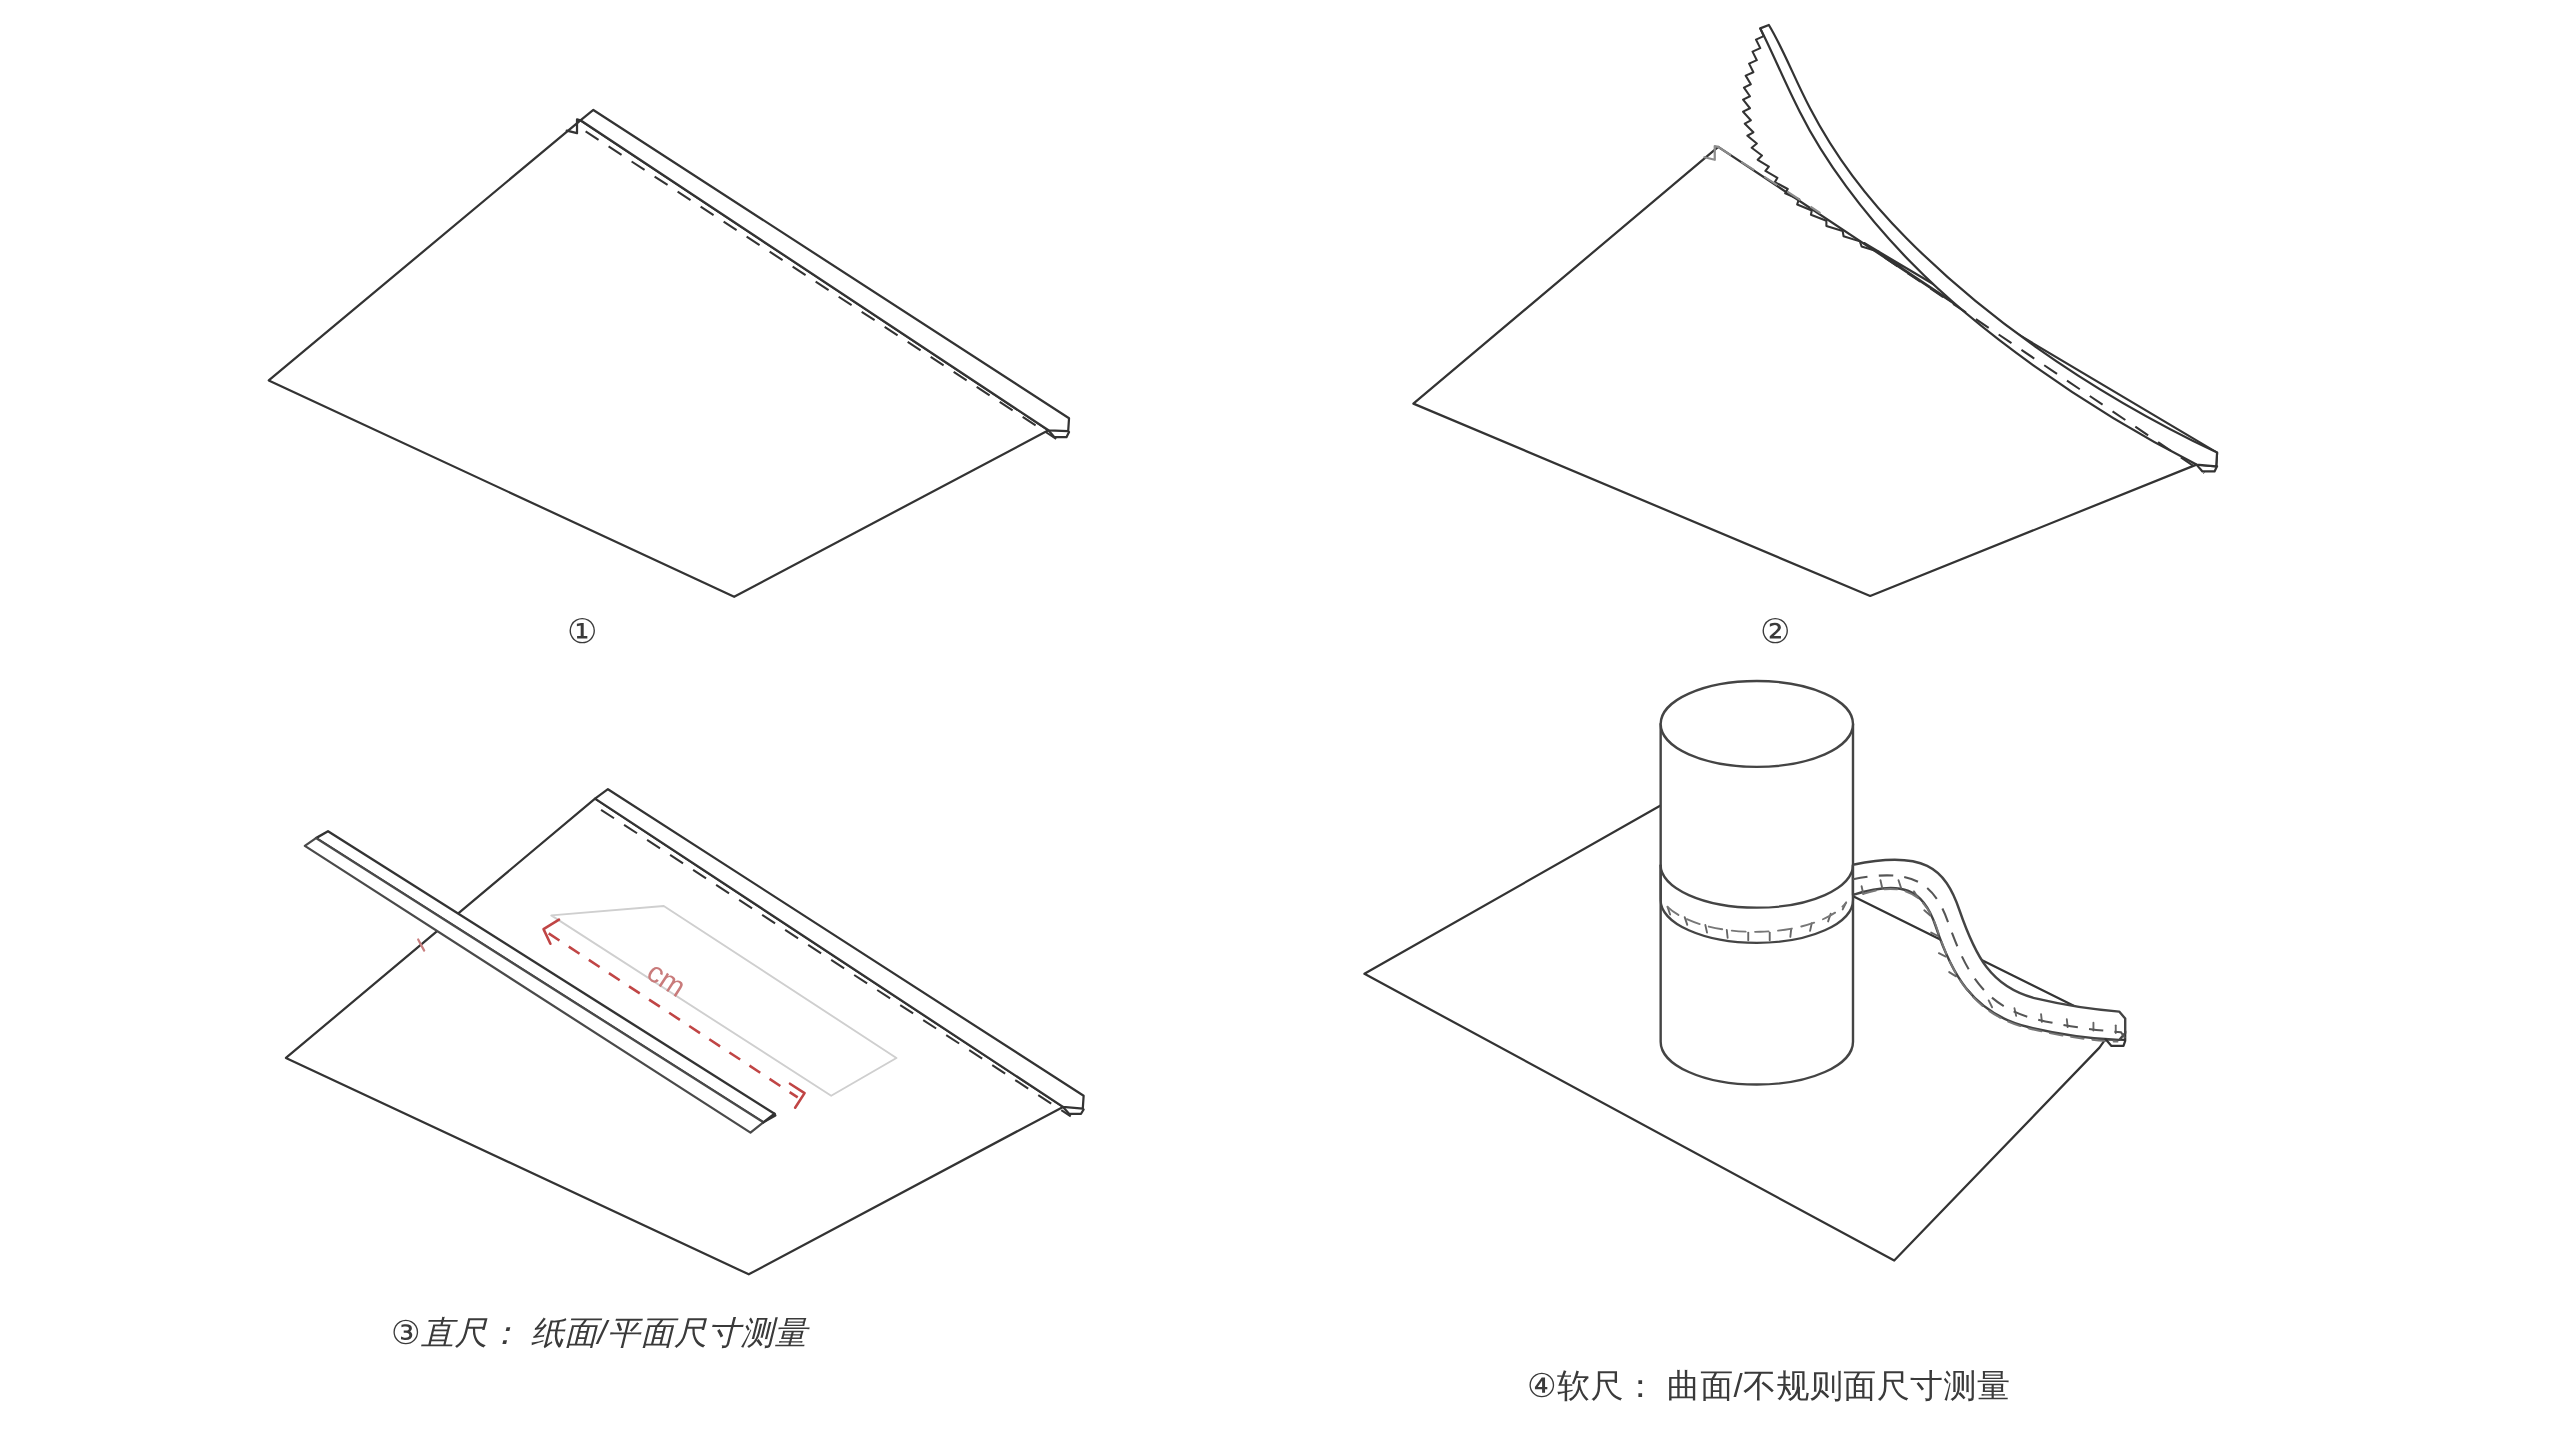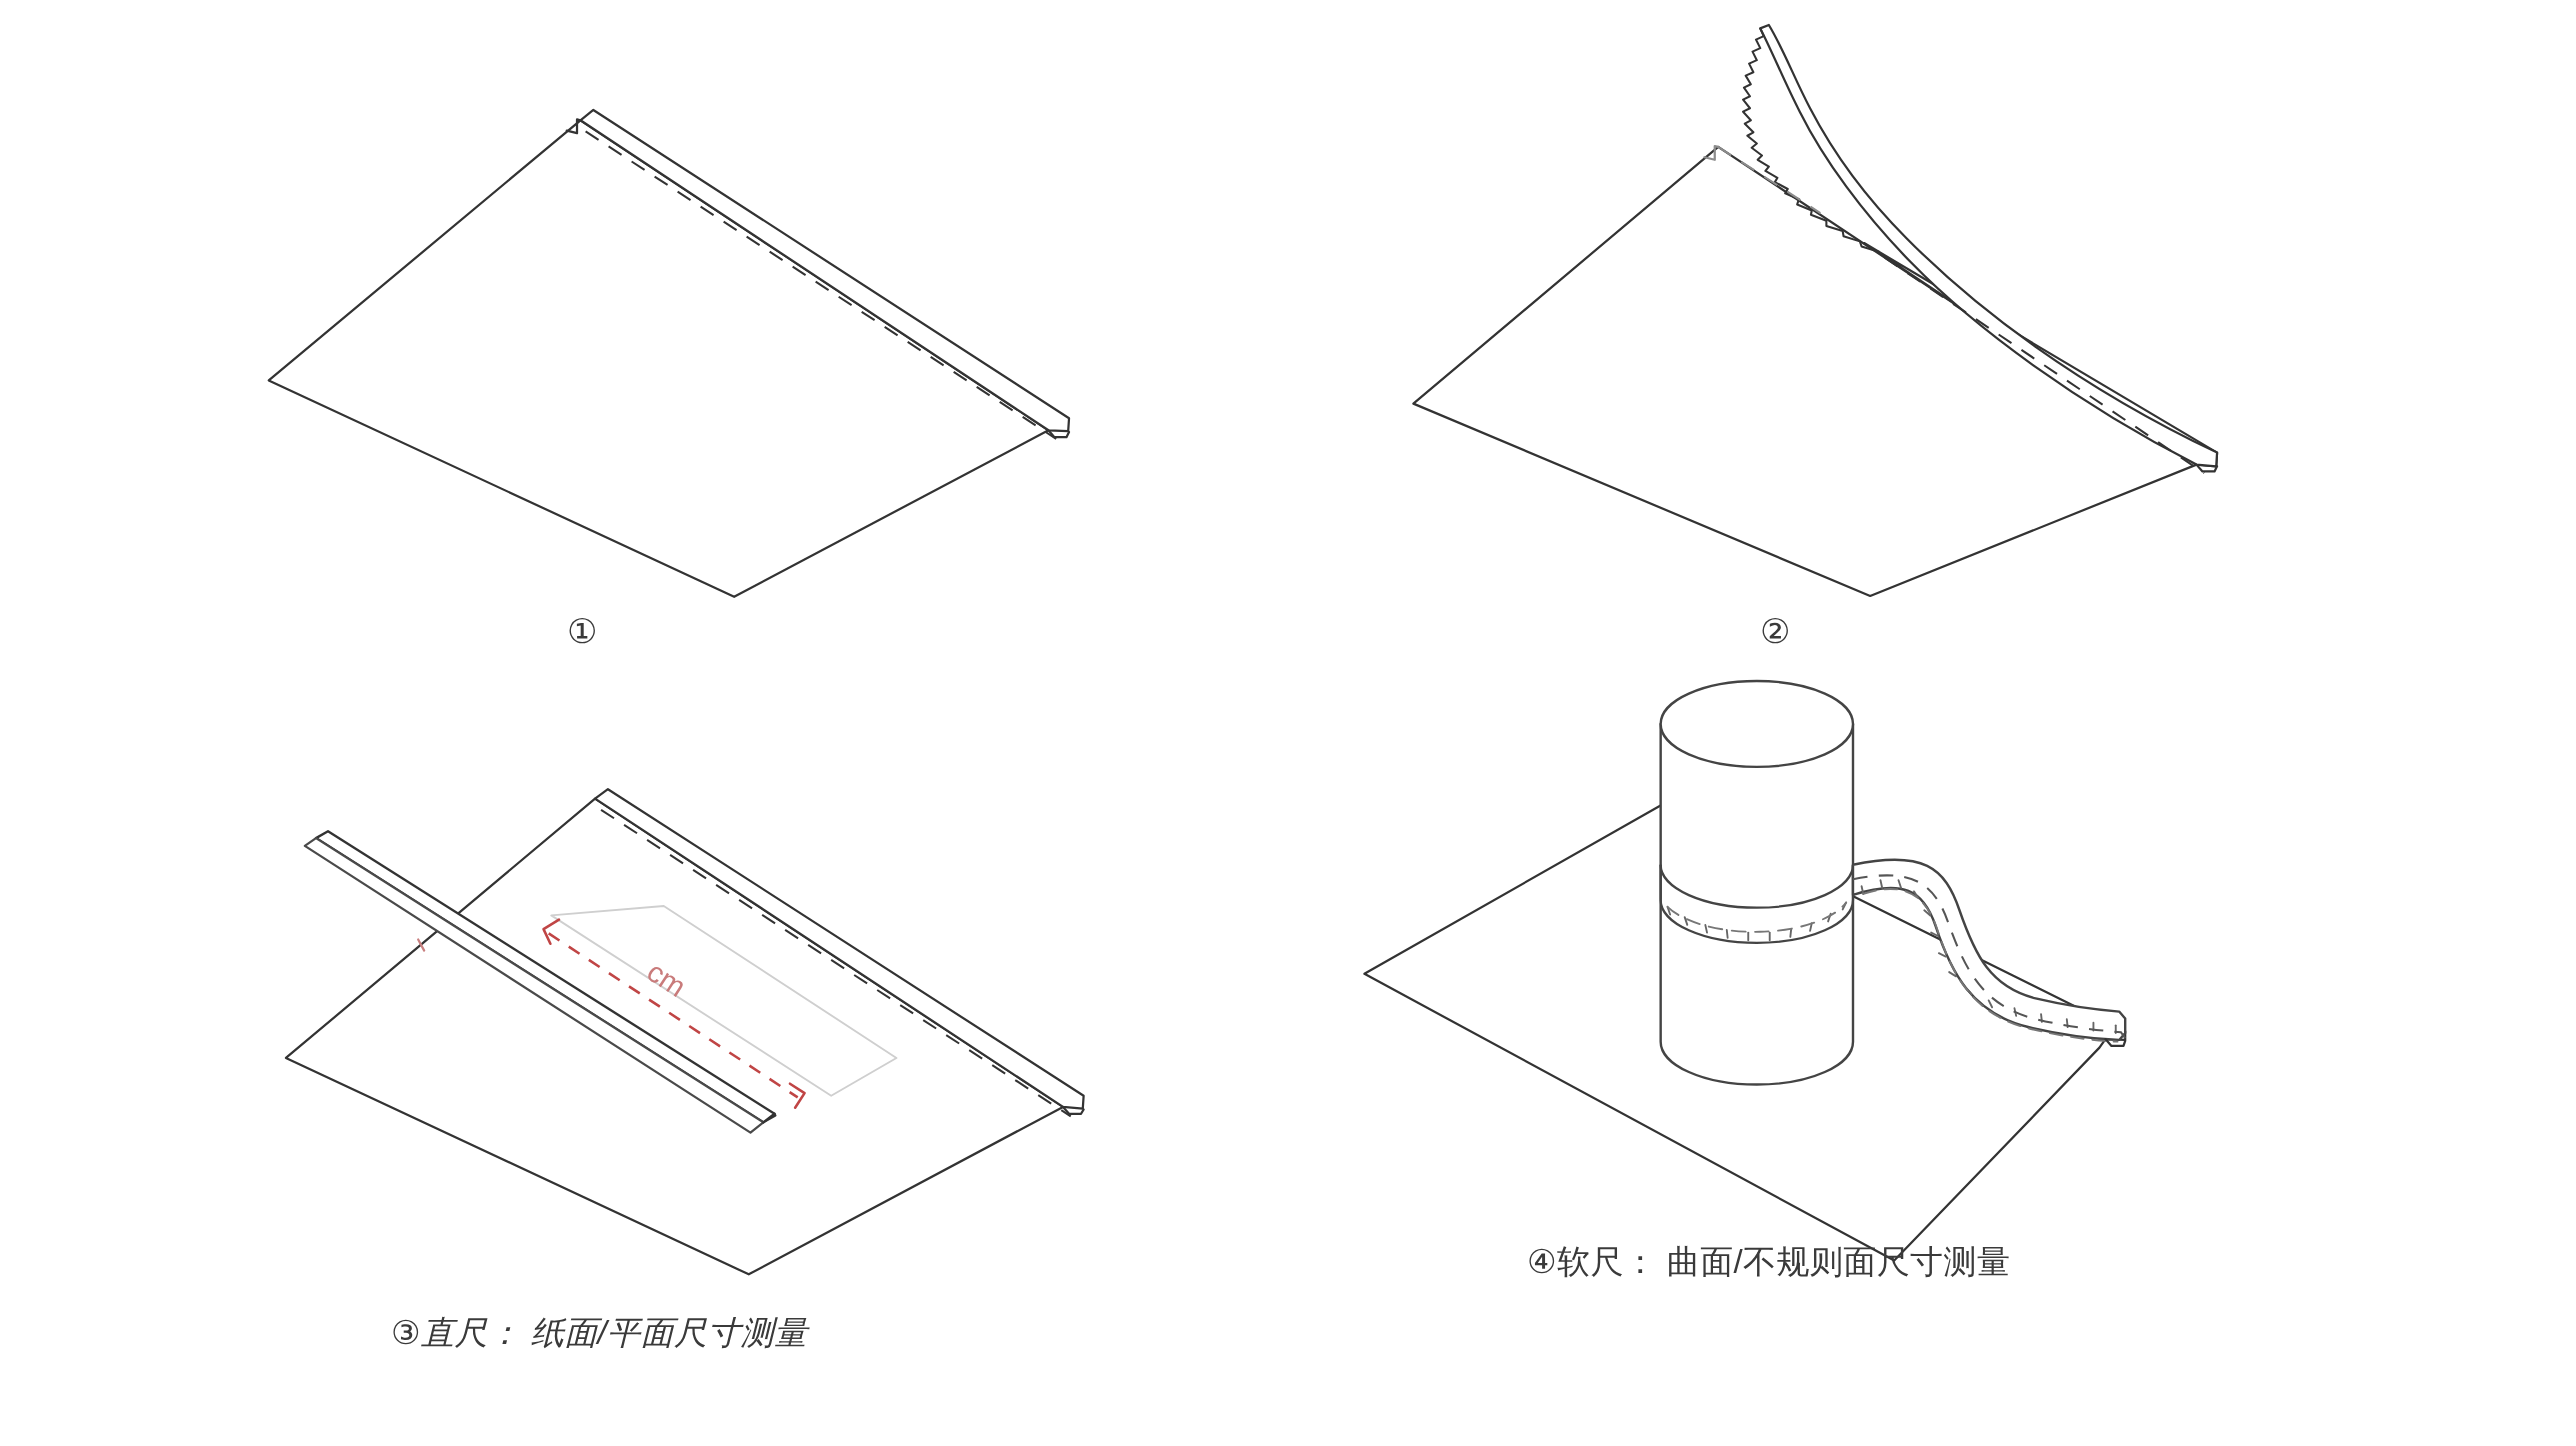--- a/index.html
+++ b/index.html
@@ -32,21 +32,21 @@
     position: absolute;
     font-size: 33px;
     line-height: 1.2;
     color: #3a3a3a;
     white-space: nowrap;
     letter-spacing: 0.4px;
   }
   .cap-1 { left: 567px;  top: 611px; }
   .cap-2 { left: 1760px; top: 611px; }
   .cap-3 { left: 391px;  top: 1313px; font-style: italic; }
-  .cap-4 { left: 1527px; top: 1242px; }
+  .cap-4 { left: 1527px; top: 1366px; }
   .marker-only { font-size: 34px; }
 </style>
 </head>
 <body>
 
 <div id="stage">
 
   <svg id="figure" viewBox="0 0 3000 1685" xmlns="http://www.w3.org/2000/svg">
 
     <defs>

